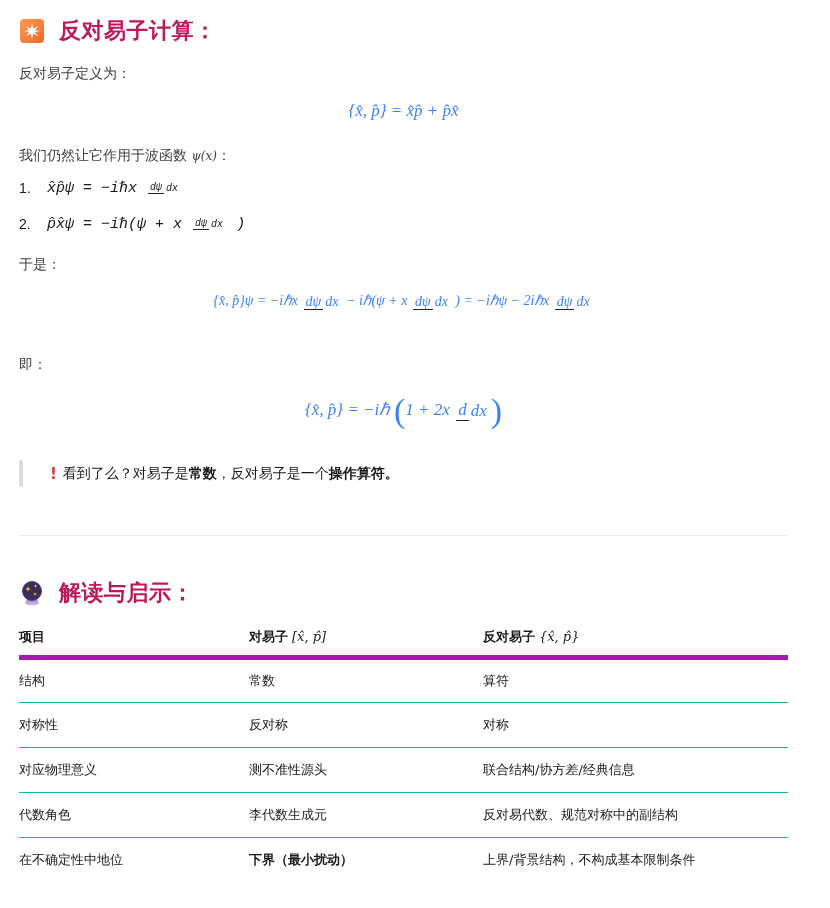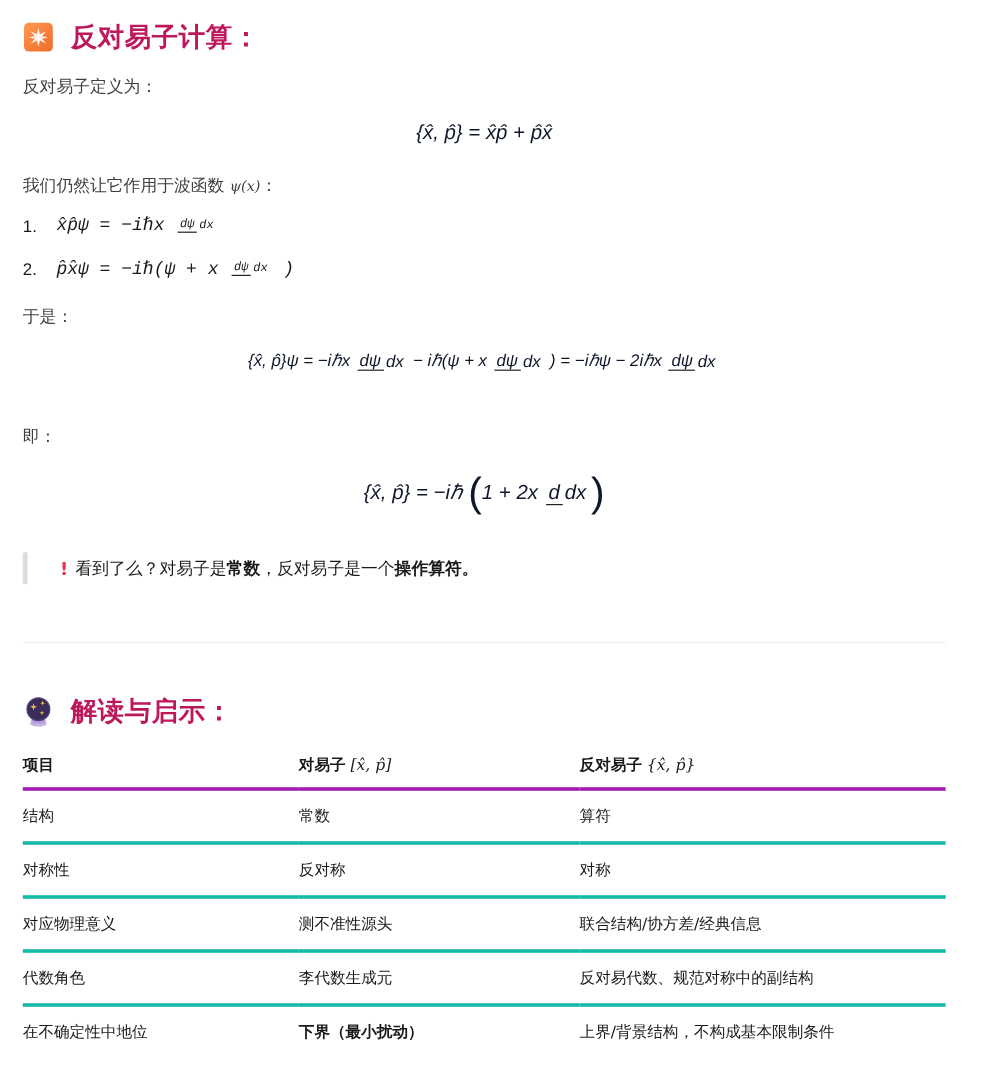--- a/index.html
+++ b/index.html
@@ -18,43 +18,43 @@
     font-size: 22px; font-weight: bold; color: #be185d;
     letter-spacing: 0.5px;
   }
   .h3 .emoji { width: 26px; height: 26px; margin-right: 14px; display: inline-block; }
 
   .p { position: absolute; left: 0; font-size: 14px; line-height: 20px; color: #404040; }
 
   .math { font-family: "DejaVu Serif", "Liberation Serif", serif; font-style: italic; }
 
   .display { position: absolute; left: 0; width: 769px; text-align: center;
-    font-family: Liberation Sans, sans-serif; color: #0f172a; }
+    font-family: Liberation Serif, serif; color: #3b82f6; }
 
   .frac { display: inline-flex; flex-direction: row; align-items: center; vertical-align: middle; margin: 0 2px; }
   .frac .num { border-bottom: 1px solid #222; padding: 0 2px; line-height: 1.1; }
   .frac .den { padding: 0 2px; line-height: 1.1; }
   .frac.small { font-size: 10px; }
 
   .li { position: absolute; left: 0; font-size: 14px; display: flex; align-items: center; }
   .li .num-lbl { width: 28px; font-family: "Liberation Sans", sans-serif; }
   .li .expr { font-family: Liberation Mono, monospace; font-style: italic; font-size: 15px; }
 
   .quote { position: absolute; left: 0; top: 460px; height: 27px; display: flex; align-items: center; }
   .quote .bar { width: 4px; height: 27px; background: #dcdcdc; border-radius: 2px; }
   .quote .content { margin-left: 27px; display: flex; align-items: center; font-size: 14px; }
   .quote .excl { color: #e8334a; font-weight: bold; margin-right: 6px; font-size: 15px; }
   .quote b { font-weight: bold; }
 
   .hr { position: absolute; left: 0; top: 535px; width: 769px; height: 1px; background: #ececec; }
 
   table { position: absolute; left: 0; top: 620px; width: 769px; border-collapse: collapse; font-size: 13px; }
   th, td { text-align: left; padding: 0; height: 45px; vertical-align: middle; }
-  th { font-weight: bold; height: 37px; border-bottom: 3px solid #a21caf; }
-  td { border-bottom: 3px solid #14b8a6; }
+  th { font-weight: bold; height: 37px; border-bottom: 5px solid #a21caf; }
+  td { border-bottom: 1px solid #14b8a6; }
   tr:last-child td { border-bottom: none; }
   .c1 { width: 230px; }
   .c2 { width: 234px; }
   .tmath { font-family: "DejaVu Serif", "Liberation Serif", serif; font-style: italic; font-weight: normal; margin-left: 4px; }
 </style>
 </head>
 <body>
 
 <div class="wrap">
 

